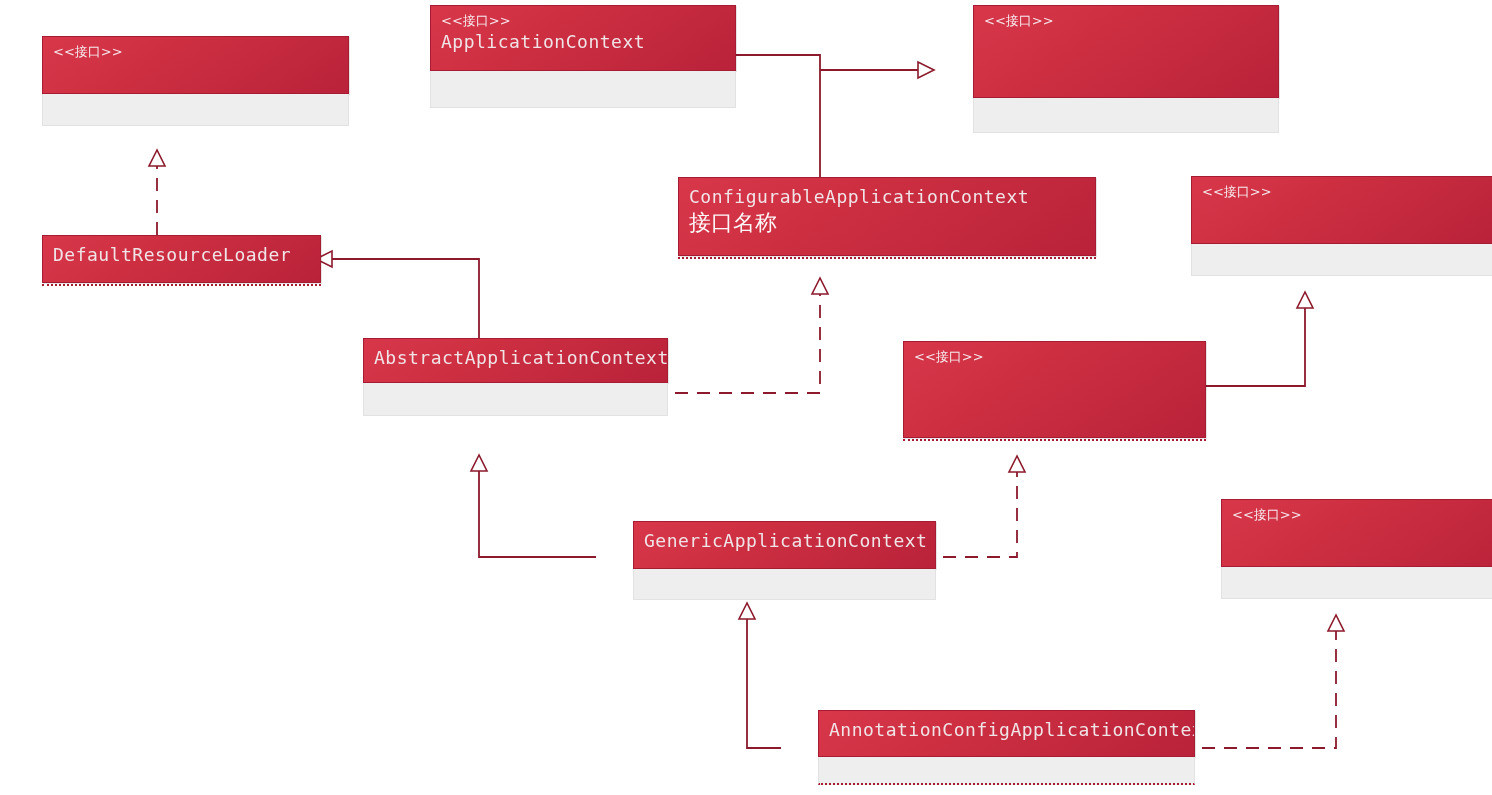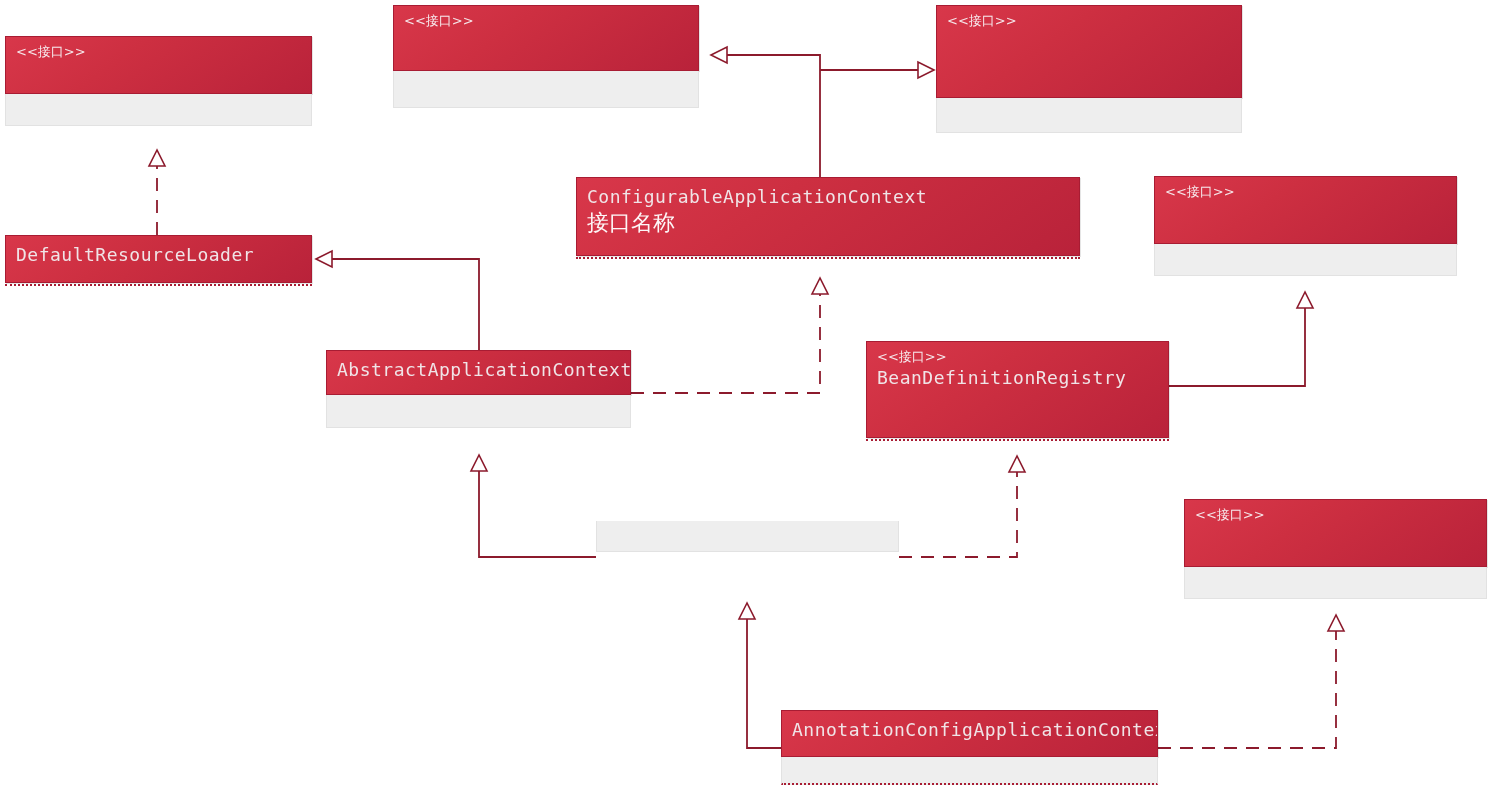--- a/index.html
+++ b/index.html
@@ -26,20 +26,21 @@
     top: 0;
     width: 1492px;
     height: 795px;
     pointer-events: none;
   }
 
   
   .node {
     position: absolute;
     box-sizing: border-box;
+    margin-left: 37px;
   }
   .node .head {
     box-sizing: border-box;
     background: linear-gradient(145deg, #d8374a 0%, #cd2f41 38%, #b9223a 100%);
     border: 1px solid #a81c33;
     padding: 6px 10px 4px 10px;
     box-shadow: 1px 1px 0 rgba(0,0,0,0.10);
     overflow: hidden;
   }
   .node .stereo {
@@ -129,62 +130,65 @@
     </svg>
 <div class="node" style="left: 5px; top: 36px; width: 307px;">
       <div class="head" style="height: 58px;">
         <div class="stereo">&lt;&lt;接口&gt;&gt;</div>
       </div>
       <div class="body" style="height: 32px;"></div>
     </div>
     <div class="node" style="left: 393px; top: 5px; width: 306px;">
       <div class="head" style="height: 66px;">
         <div class="stereo">&lt;&lt;接口&gt;&gt;</div>
+        <div class="cname">ApplicationContext</div>
       </div>
       <div class="body" style="height: 37px;"></div>
     </div>
     <div class="node" style="left: 936px; top: 5px; width: 306px;">
       <div class="head" style="height: 93px;">
         <div class="stereo">&lt;&lt;接口&gt;&gt;</div>
       </div>
       <div class="body" style="height: 35px;"></div>
     </div>
-    <div class="node" style="left: 576px; top: 177px; width: 504px;">
+    <div class="node" style="left: 641px; top: 177px; width: 418px;">
       <div class="head" style="height: 79px;">
         <div class="cname">ConfigurableApplicationContext</div>
         <div class="sub">接口名称</div>
       </div>
       <div class="dotline"></div>
     </div>
     <div class="node" style="left: 1154px; top: 176px; width: 303px;">
       <div class="head" style="height: 68px;">
         <div class="stereo">&lt;&lt;接口&gt;&gt;</div>
       </div>
       <div class="body" style="height: 32px;"></div>
     </div>
-    <div class="node" style="left: 5px; top: 235px; width: 307px;">
+    <div class="node" style="left: 5px; top: 235px; width: 279px;">
       <div class="head" style="height: 48px;">
         <div class="cname">DefaultResourceLoader</div>
       </div>
       <div class="dotline"></div>
     </div>
-    <div class="node" style="left: 326px; top: 350px; width: 305px;">
+    <div class="node" style="left: 326px; top: 338px; width: 305px;">
       <div class="head" style="height: 45px;">
         <div class="cname">AbstractApplicationContext</div>
       </div>
       <div class="body" style="height: 33px;"></div>
     </div>
     <div class="node" style="left: 866px; top: 341px; width: 303px;">
       <div class="head" style="height: 97px;">
         <div class="stereo">&lt;&lt;接口&gt;&gt;</div>
-        <div class="cname">BeanDefinitionRegistry</div>
       </div>
       <div class="dotline"></div>
     </div>
     <div class="node" style="left: 596px; top: 521px; width: 303px;">
+      <div class="head" style="height: 48px;">
+        <div class="cname">GenericApplicationContext</div>
+      </div>
       <div class="body" style="height: 31px;"></div>
     </div>
     <div class="node" style="left: 1184px; top: 499px; width: 303px;">
       <div class="head" style="height: 68px;">
         <div class="stereo">&lt;&lt;接口&gt;&gt;</div>
       </div>
       <div class="body" style="height: 32px;"></div>
     </div>
     <div class="node" style="left: 781px; top: 710px; width: 377px;">
       <div class="head" style="height: 47px;">

